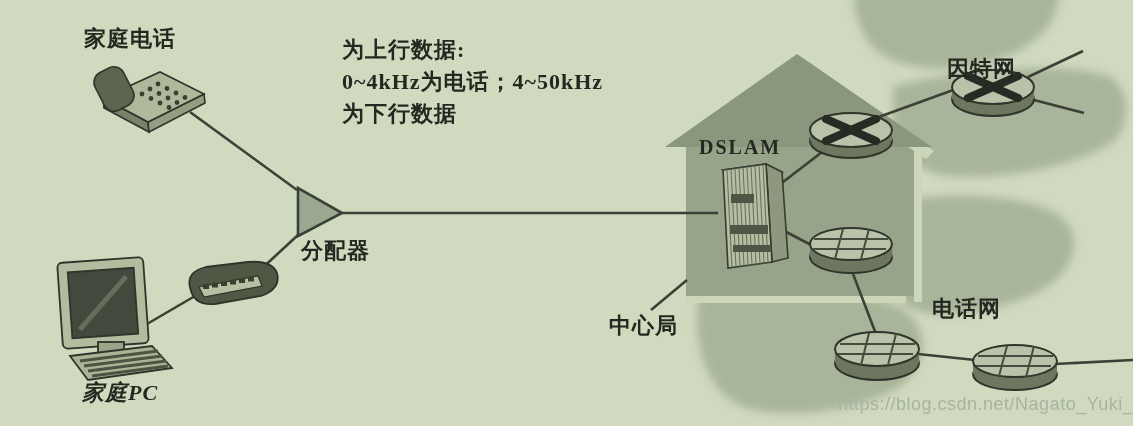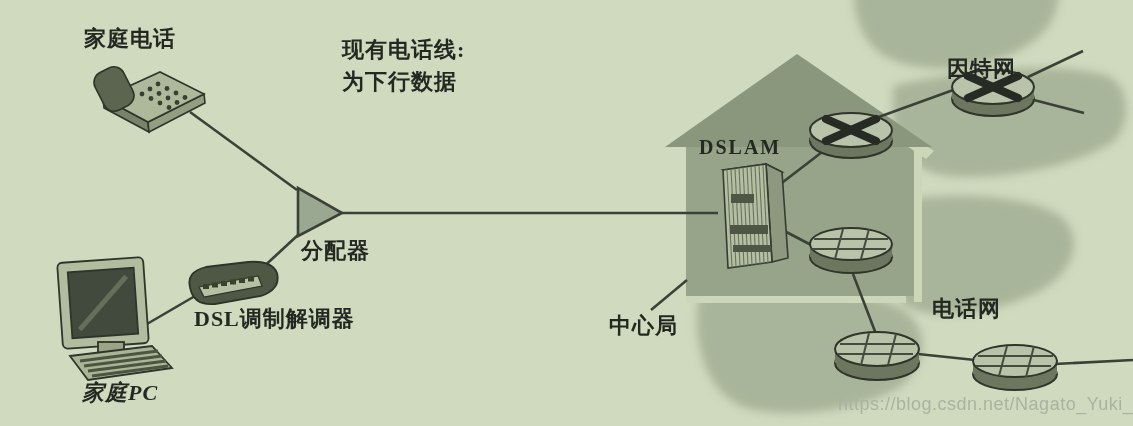--- a/index.html
+++ b/index.html
@@ -197,26 +197,26 @@
           <line x1="976" y1="366" x2="1051" y2="366"></line>
         <line x1="1007" y1="346" x2="999" y2="376"></line>
           <line x1="1034" y1="346" x2="1026" y2="377"></line>
       </g>
     </g>
   </svg>
 
   <div class="lbl" style="left:84px;top:26px;">家庭电话</div>
 
   <div class="note">
-    <div>现有电话线:</div>
+    <div>为上行数据:</div>
+    <div>0~4kHz为电话；4~50kHz</div>
     <div>为下行数据</div>
   </div>
 
   <div class="lbl" style="left:301px;top:238px;">分配器</div>
-  <div class="lbl" style="left:194px;top:306px;">DSL调制解调器</div>
   <div class="lbl" style="left:82px;top:380px;font-style:italic;">家庭PC</div>
   <div class="lbl lbl-latin" style="left:699px;top:135px;font-size:20px;">DSLAM</div>
   <div class="lbl" style="left:609px;top:313px;">中心局</div>
   <div class="lbl" style="left:947px;top:29px;margin-top:27px;">因特网</div>
   <div class="lbl" style="left:932px;top:296px;">电话网</div>
 
   <div class="watermark">https://blog.csdn.net/Nagato_Yuki_SOS</div>
 </div>
 
 </body></html>

